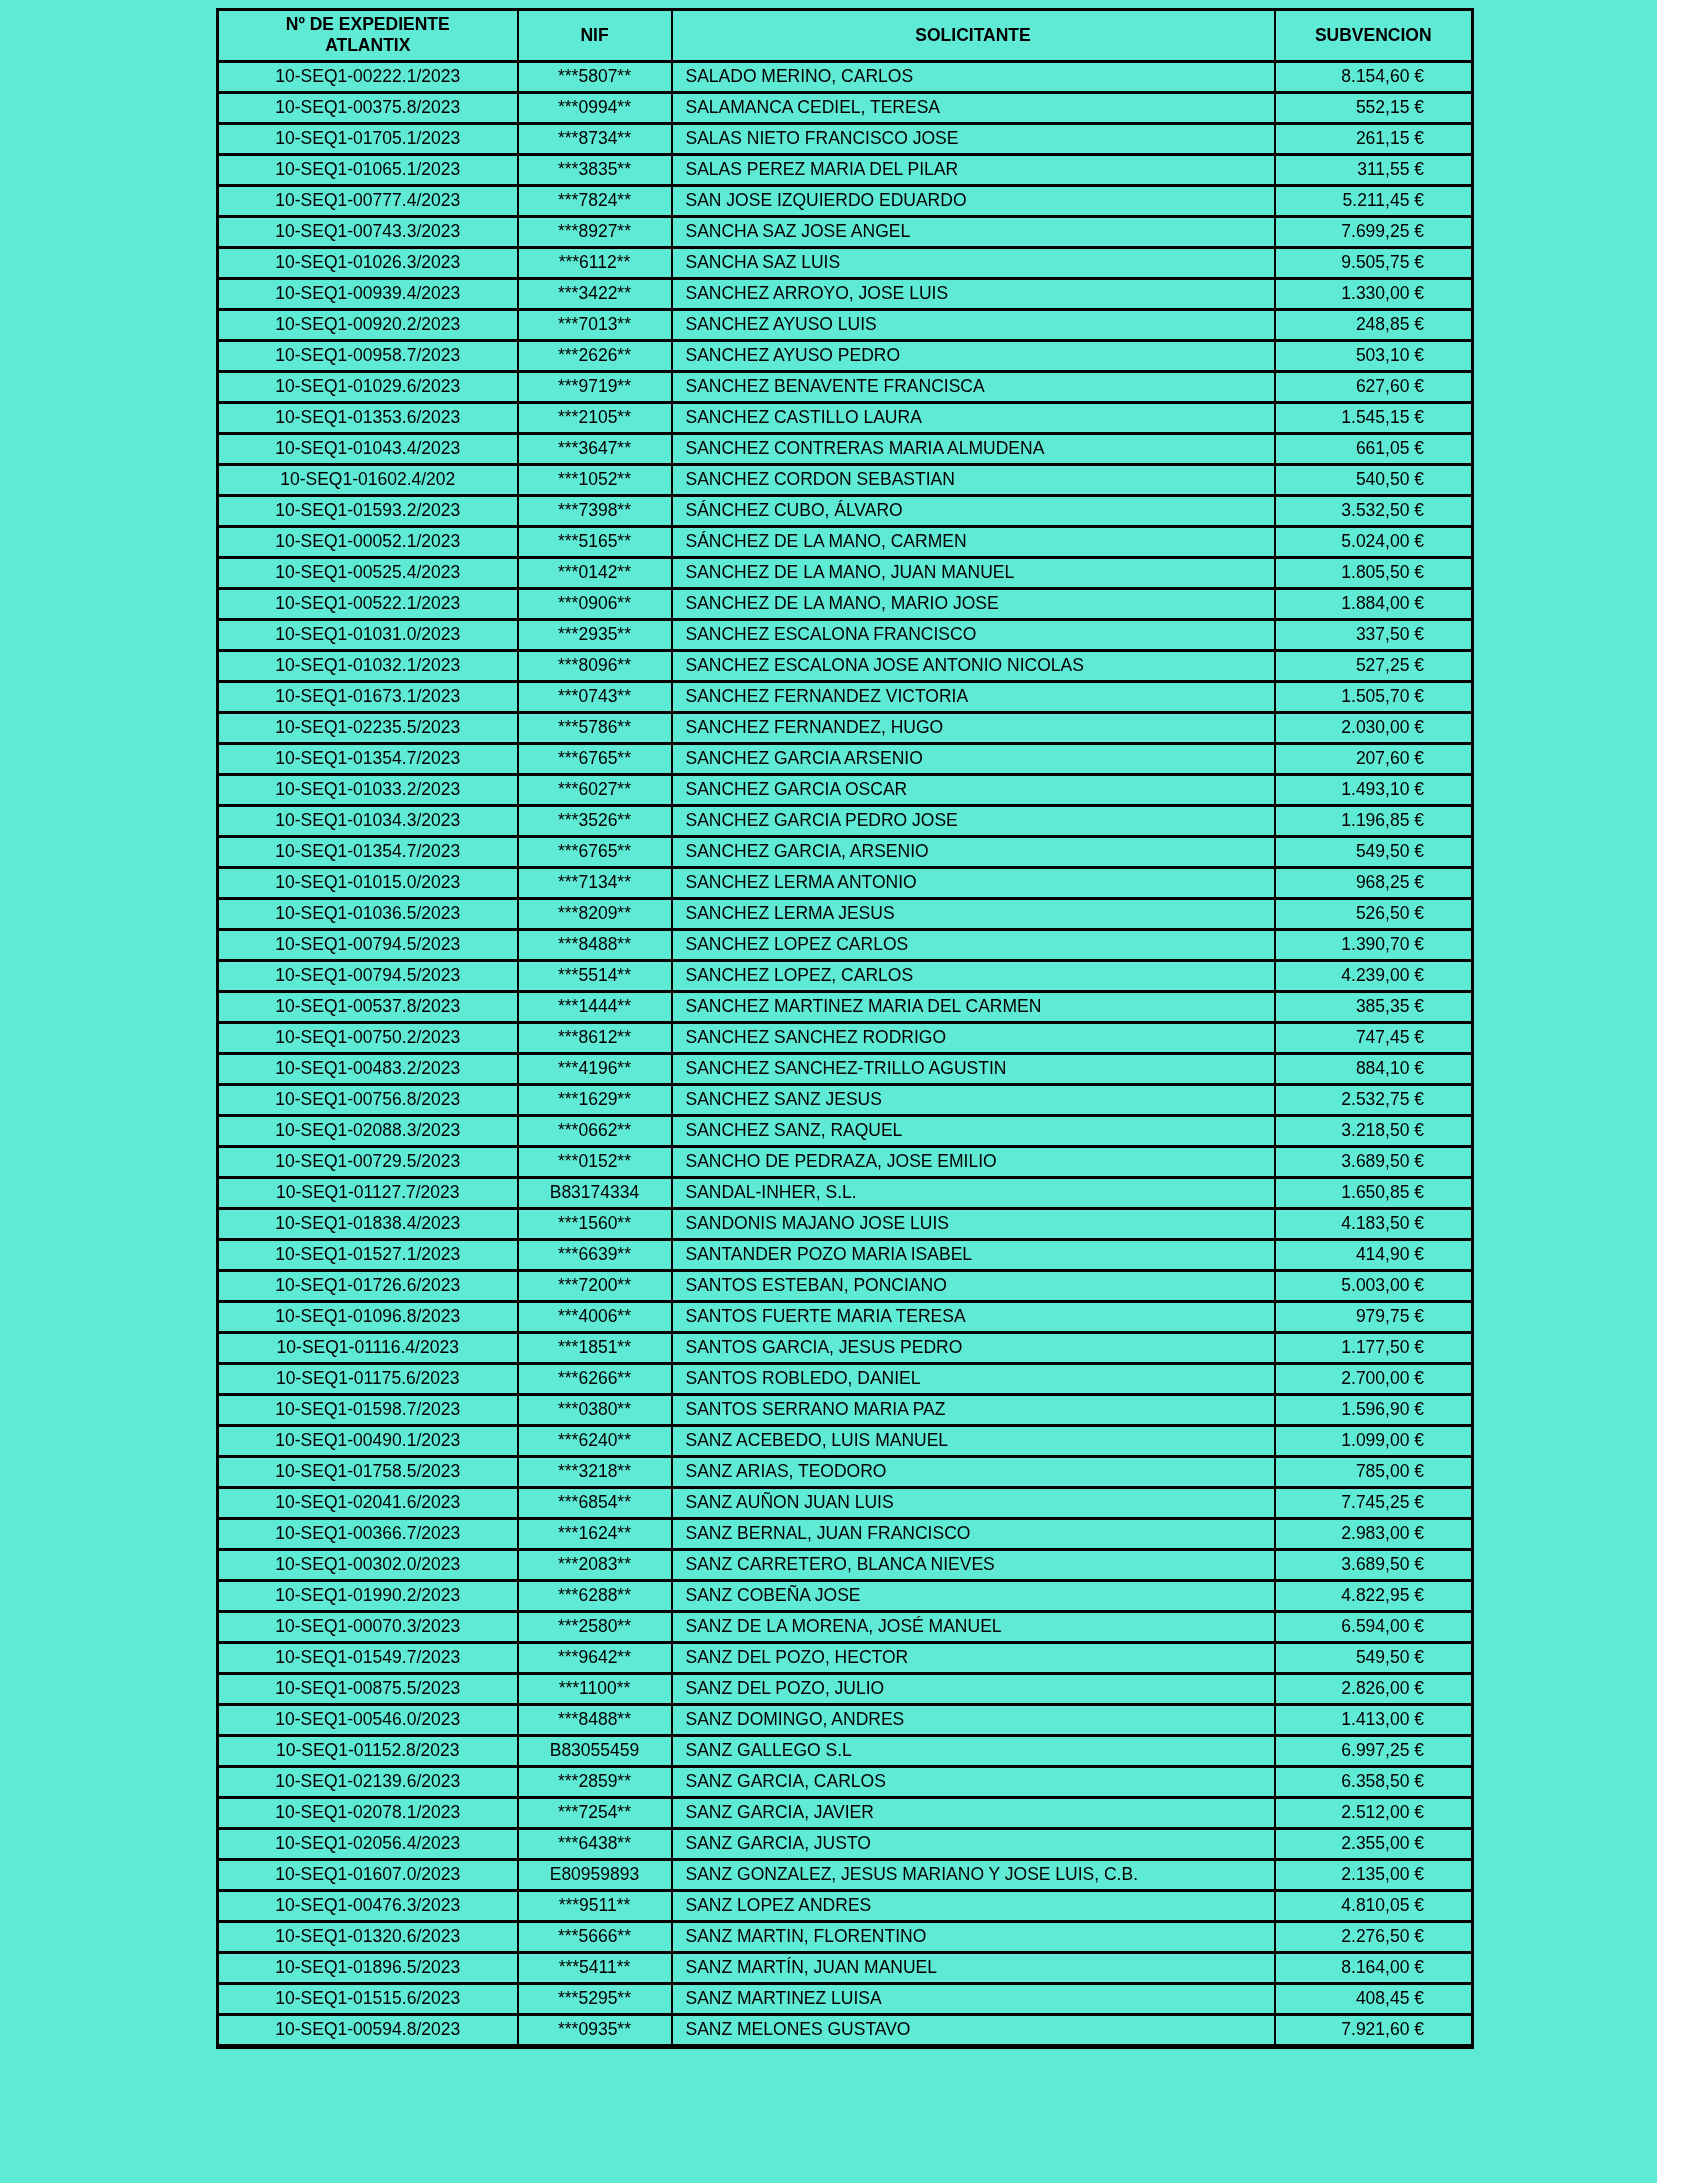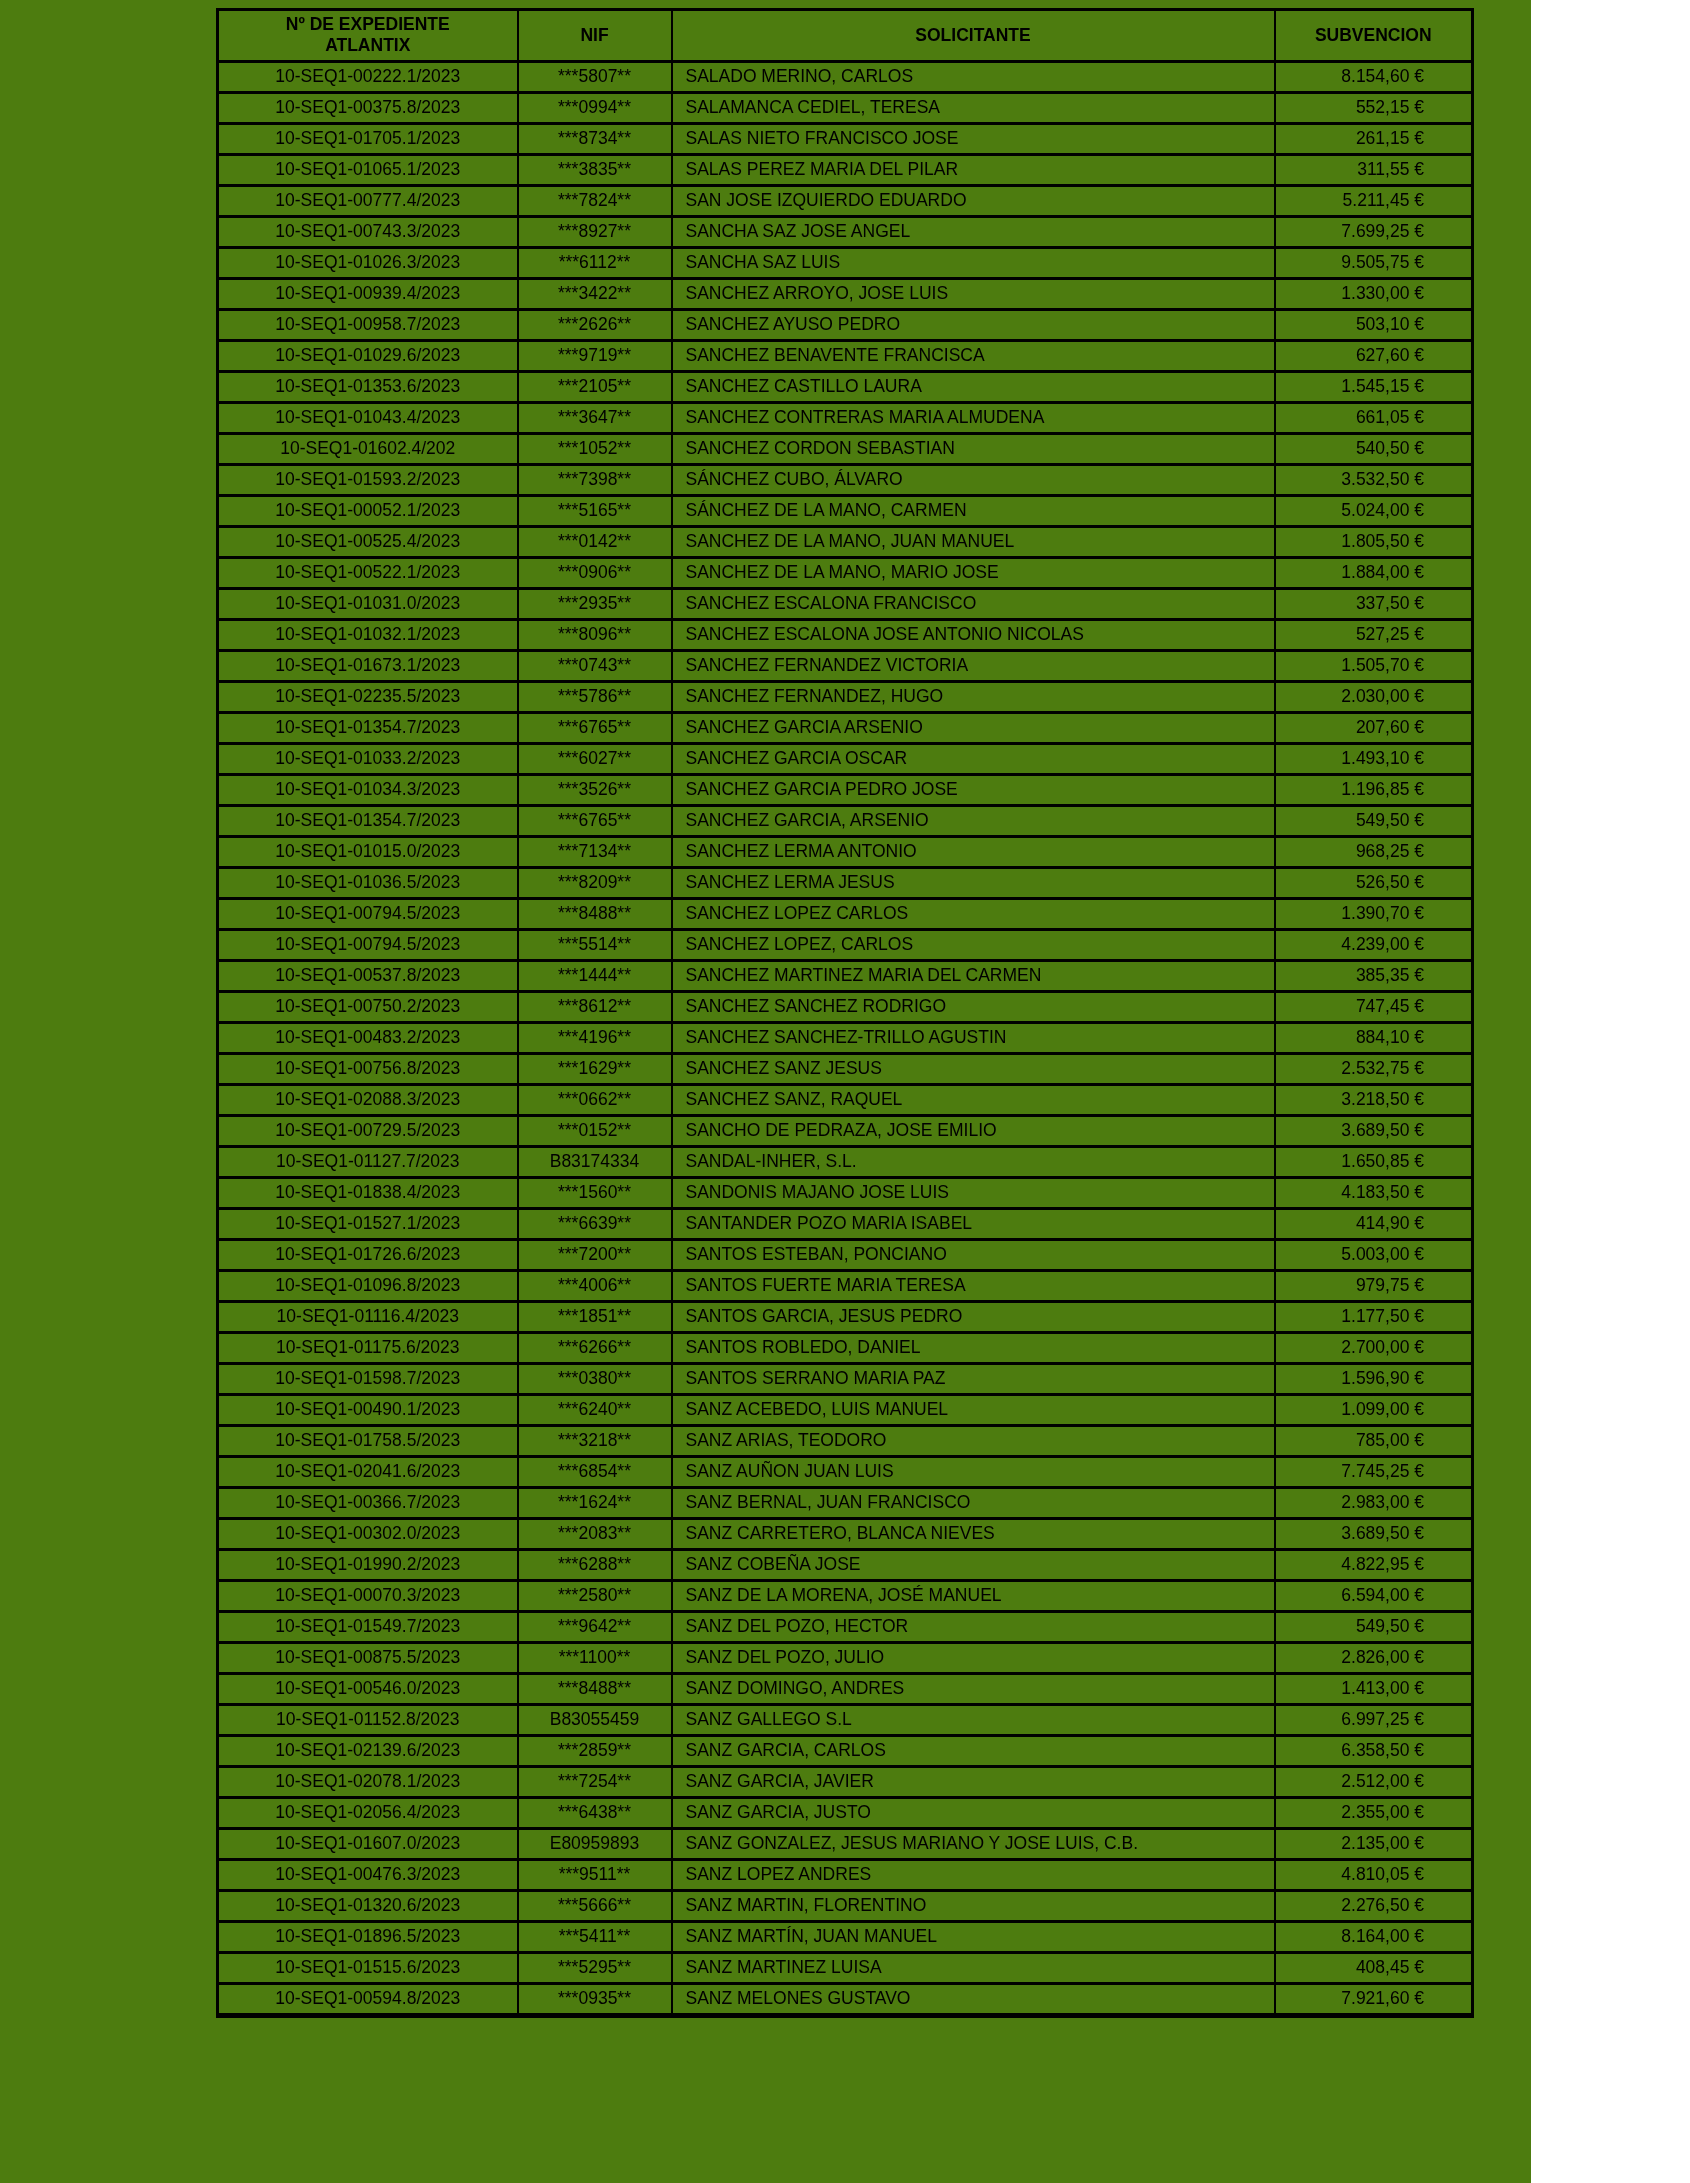--- a/index.html
+++ b/index.html
@@ -2,23 +2,23 @@
 <html style="font-size:12px"><head>
 <meta charset="utf-8">
 <style>
   html, body {
     margin: 0;
     padding: 0;
     background: #ffffff;
   }
   .page {
     position: relative;
-    width: 1531px;
+    width: 1657px;
     height: 2183px;
-    background: #4d7c0f;
+    background: #5eead4;
     font-family: "Liberation Sans", sans-serif;
     color: #000000;
     overflow: hidden;
   }
   table.subsidy-table {
     position: absolute;
     left: 216px;
     top: 7.6px;
     width: 1256px;
     border-collapse: collapse;
@@ -128,20 +128,26 @@
     <td class="c-sub">9.505,75 €</td>
   </tr>
 
   <tr>
     <td class="c-exp">10-SEQ1-00939.4/2023</td>
     <td class="c-nif">***3422**</td>
     <td class="c-sol">SANCHEZ ARROYO, JOSE LUIS</td>
     <td class="c-sub">1.330,00 €</td>
   </tr>
 
+  <tr>
+    <td class="c-exp">10-SEQ1-00920.2/2023</td>
+    <td class="c-nif">***7013**</td>
+    <td class="c-sol">SANCHEZ AYUSO LUIS</td>
+    <td class="c-sub">248,85 €</td>
+  </tr>
 
   <tr>
     <td class="c-exp">10-SEQ1-00958.7/2023</td>
     <td class="c-nif">***2626**</td>
     <td class="c-sol">SANCHEZ AYUSO PEDRO</td>
     <td class="c-sub">503,10 €</td>
   </tr>
 
   <tr>
     <td class="c-exp">10-SEQ1-01029.6/2023</td>

